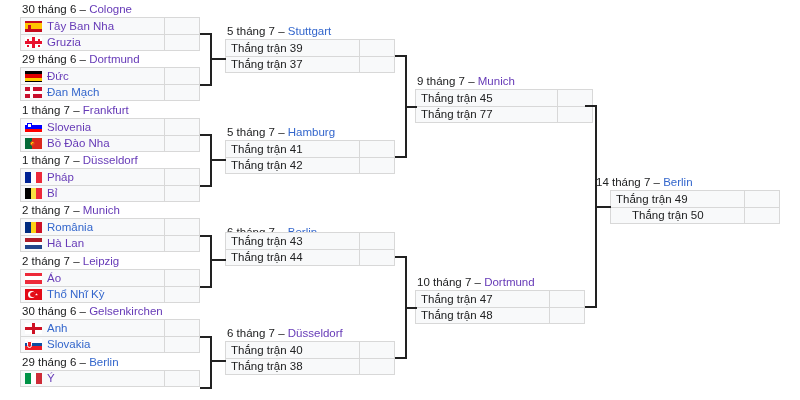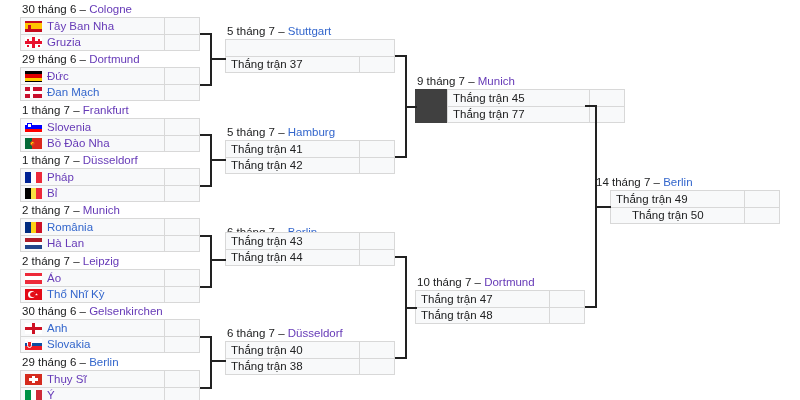--- a/index.html
+++ b/index.html
@@ -22,21 +22,21 @@
     white-space:nowrap;
     line-height:13px;
   }
   .hdr .venue{color:#3366cc;}
   .hdr .venue.v2{color:#663ab7;}
 
   
   .match{
     position:absolute;
     border-collapse:collapse;
-    background:#404040;
+    background:#ef4444;
   }
   .match .row{
     display:flex;
     height:17px;
     box-sizing:border-box;
     border:1px solid #d8d8d8;
     border-bottom:none;
     background:#f8f9fa;
   }
   .match .row:last-child{border-bottom:1px solid #d8d8d8;}
@@ -365,47 +365,40 @@
   </div>
 
   <div class="hdr" style="left:22px;top:356px;">
     <span>29 tháng 6</span>
     <span>–</span>
     <span class="venue">Berlin</span>
   </div>
   <div class="match" style="left:20px;top:370px;width:180px;">
     <div class="row">
       <div class="team">
-        <span class="flag f-ch">
-            <i class="v"></i>
-            <i class="h"></i>
-          </span>
-        <span class="tname purple">Thụy Sĩ</span>
-      </div>
-      <div class="score"></div>
-    </div>
-    <div class="row">
-      <div class="team">
         <span class="flag f-it">
             <i class="g"></i>
             <i class="r"></i>
           </span>
         <span class="tname purple">Ý</span>
       </div>
       <div class="score"></div>
     </div>
   </div>
 
   <div class="hdr" style="left:227px;top:25px;">
     <span>5 tháng 7</span>
     <span>–</span>
     <span class="venue">Stuttgart</span>
   </div>
   <div class="match" style="left:225px;top:39px;width:170px;">
     <div class="row">
+      <div class="team">
+        <span class="tname plain" style="margin-left:1px;">Thắng trận 39</span>
+      </div>
       <div class="score"></div>
     </div>
     <div class="row">
       <div class="team">
         <span class="tname plain" style="margin-left:1px;">Thắng trận 37</span>
       </div>
       <div class="score"></div>
     </div>
   </div>
 
@@ -467,21 +460,21 @@
       </div>
       <div class="score"></div>
     </div>
   </div>
 
   <div class="hdr" style="left:417px;top:75px;">
     <span>9 tháng 7</span>
     <span>–</span>
     <span class="venue v2">Munich</span>
   </div>
-  <div class="match" style="left:415px;top:89px;width:178px;padding-left:32px;">
+  <div class="match" style="left:415px;top:89px;width:178px;">
     <div class="row">
       <div class="team">
         <span class="tname plain" style="margin-left:1px;">Thắng trận 45</span>
       </div>
       <div class="score"></div>
     </div>
     <div class="row">
       <div class="team">
         <span class="tname plain" style="margin-left:1px;">Thắng trận 77</span>
       </div>

